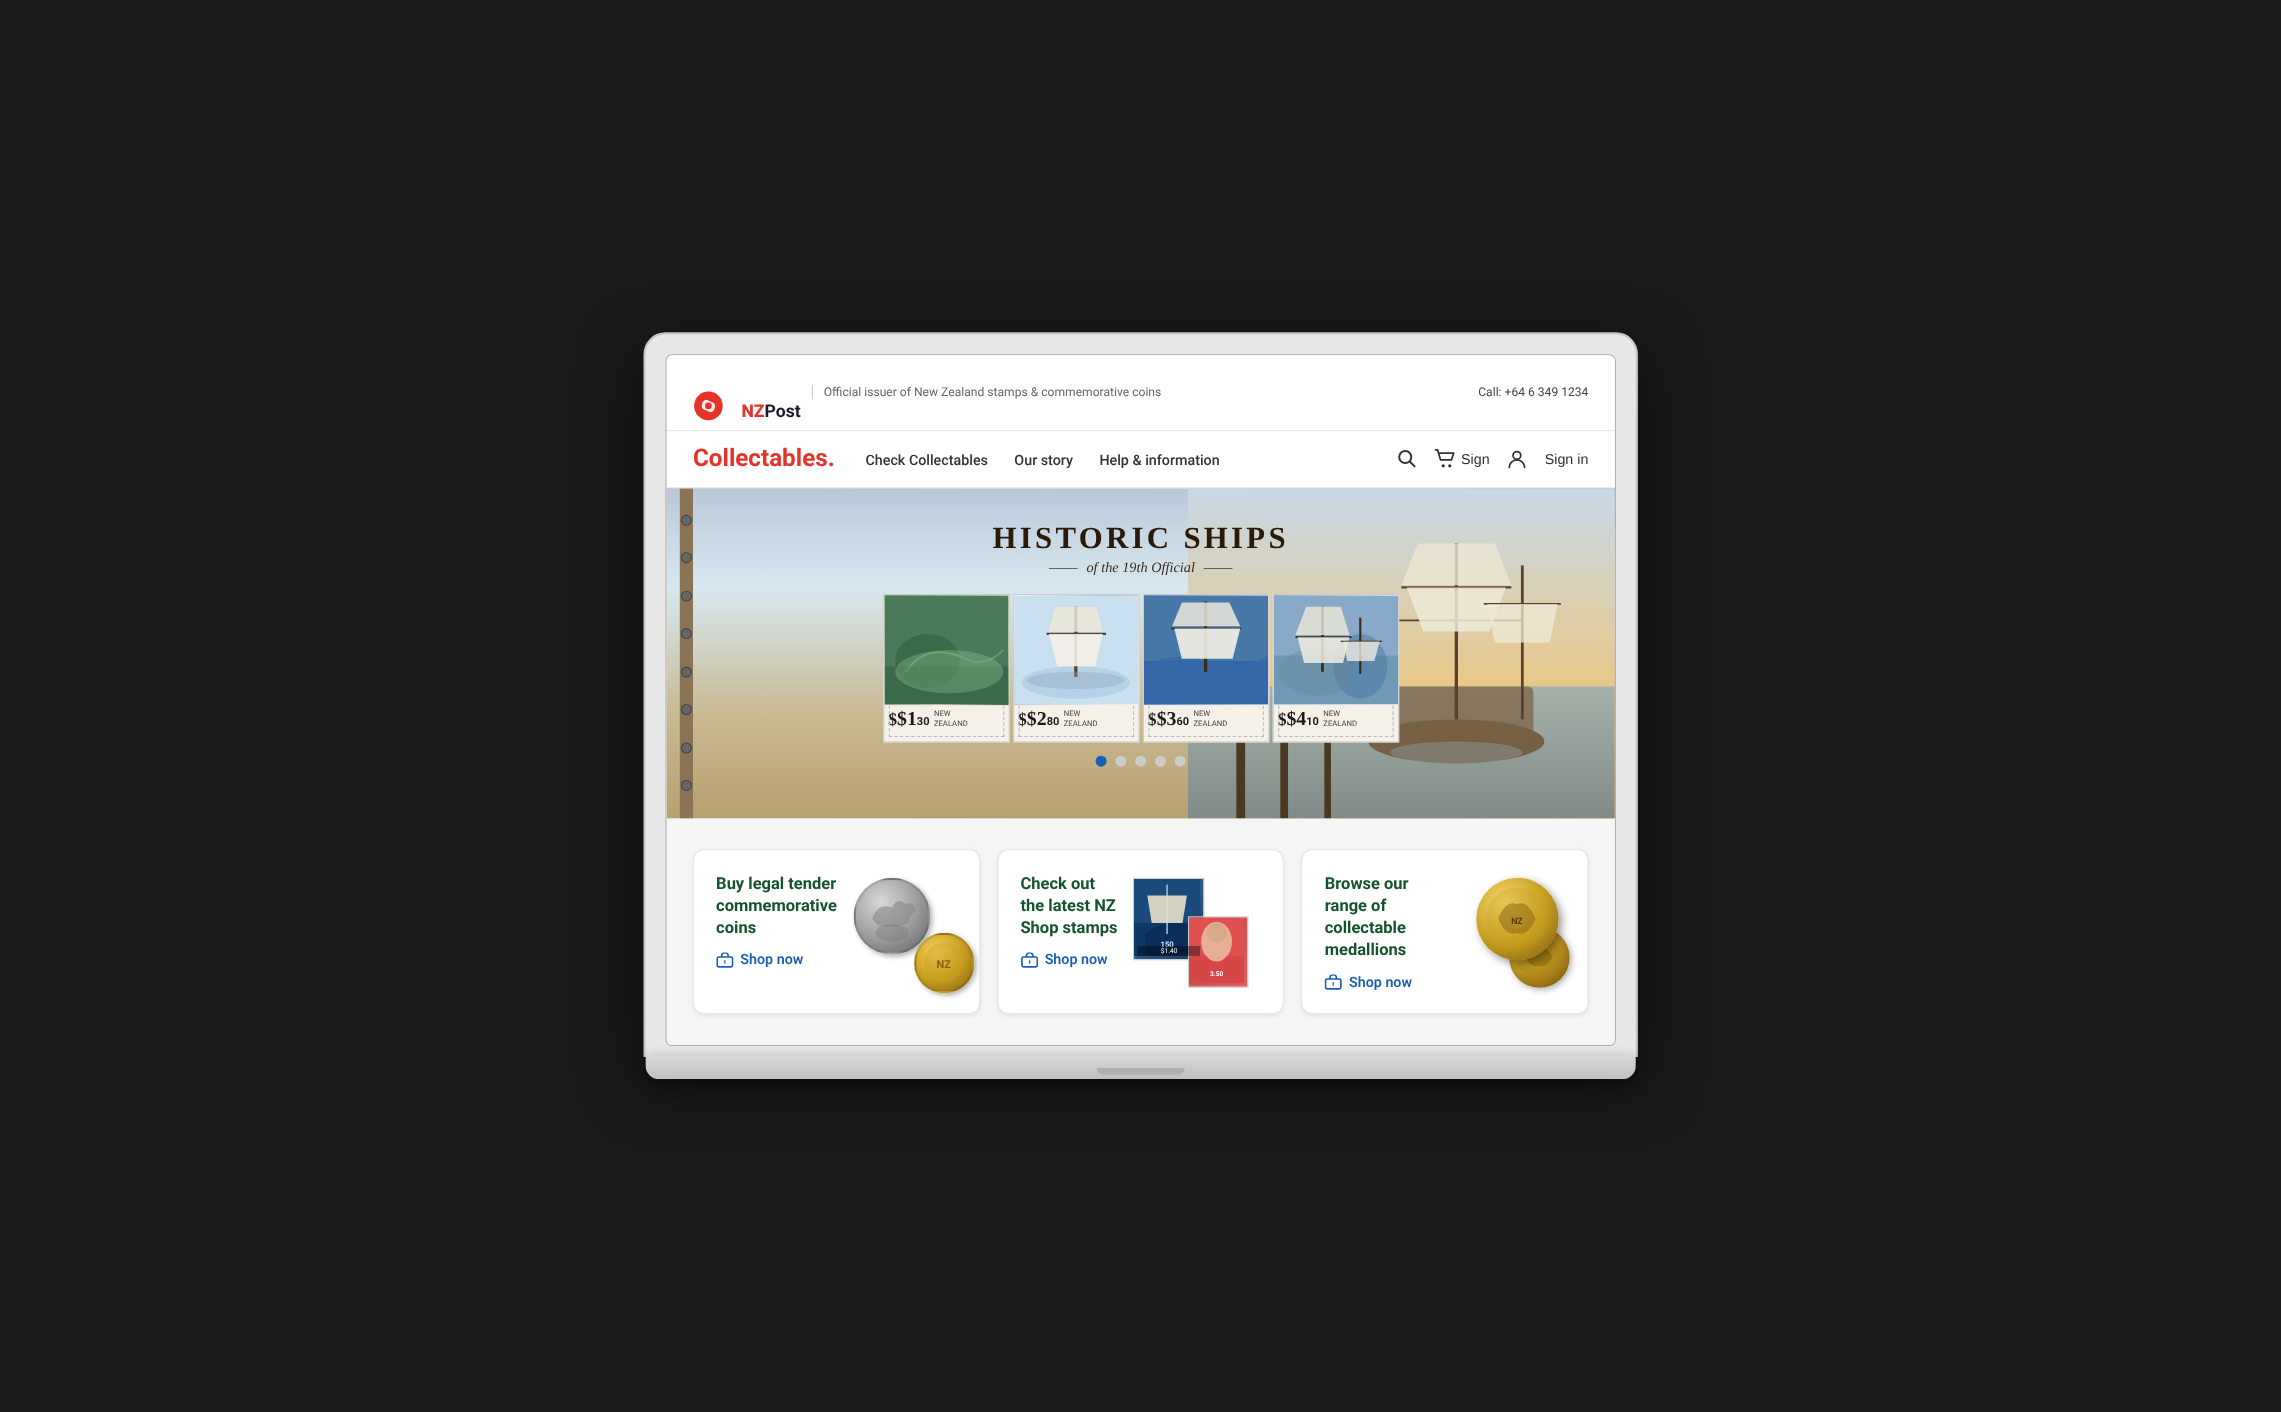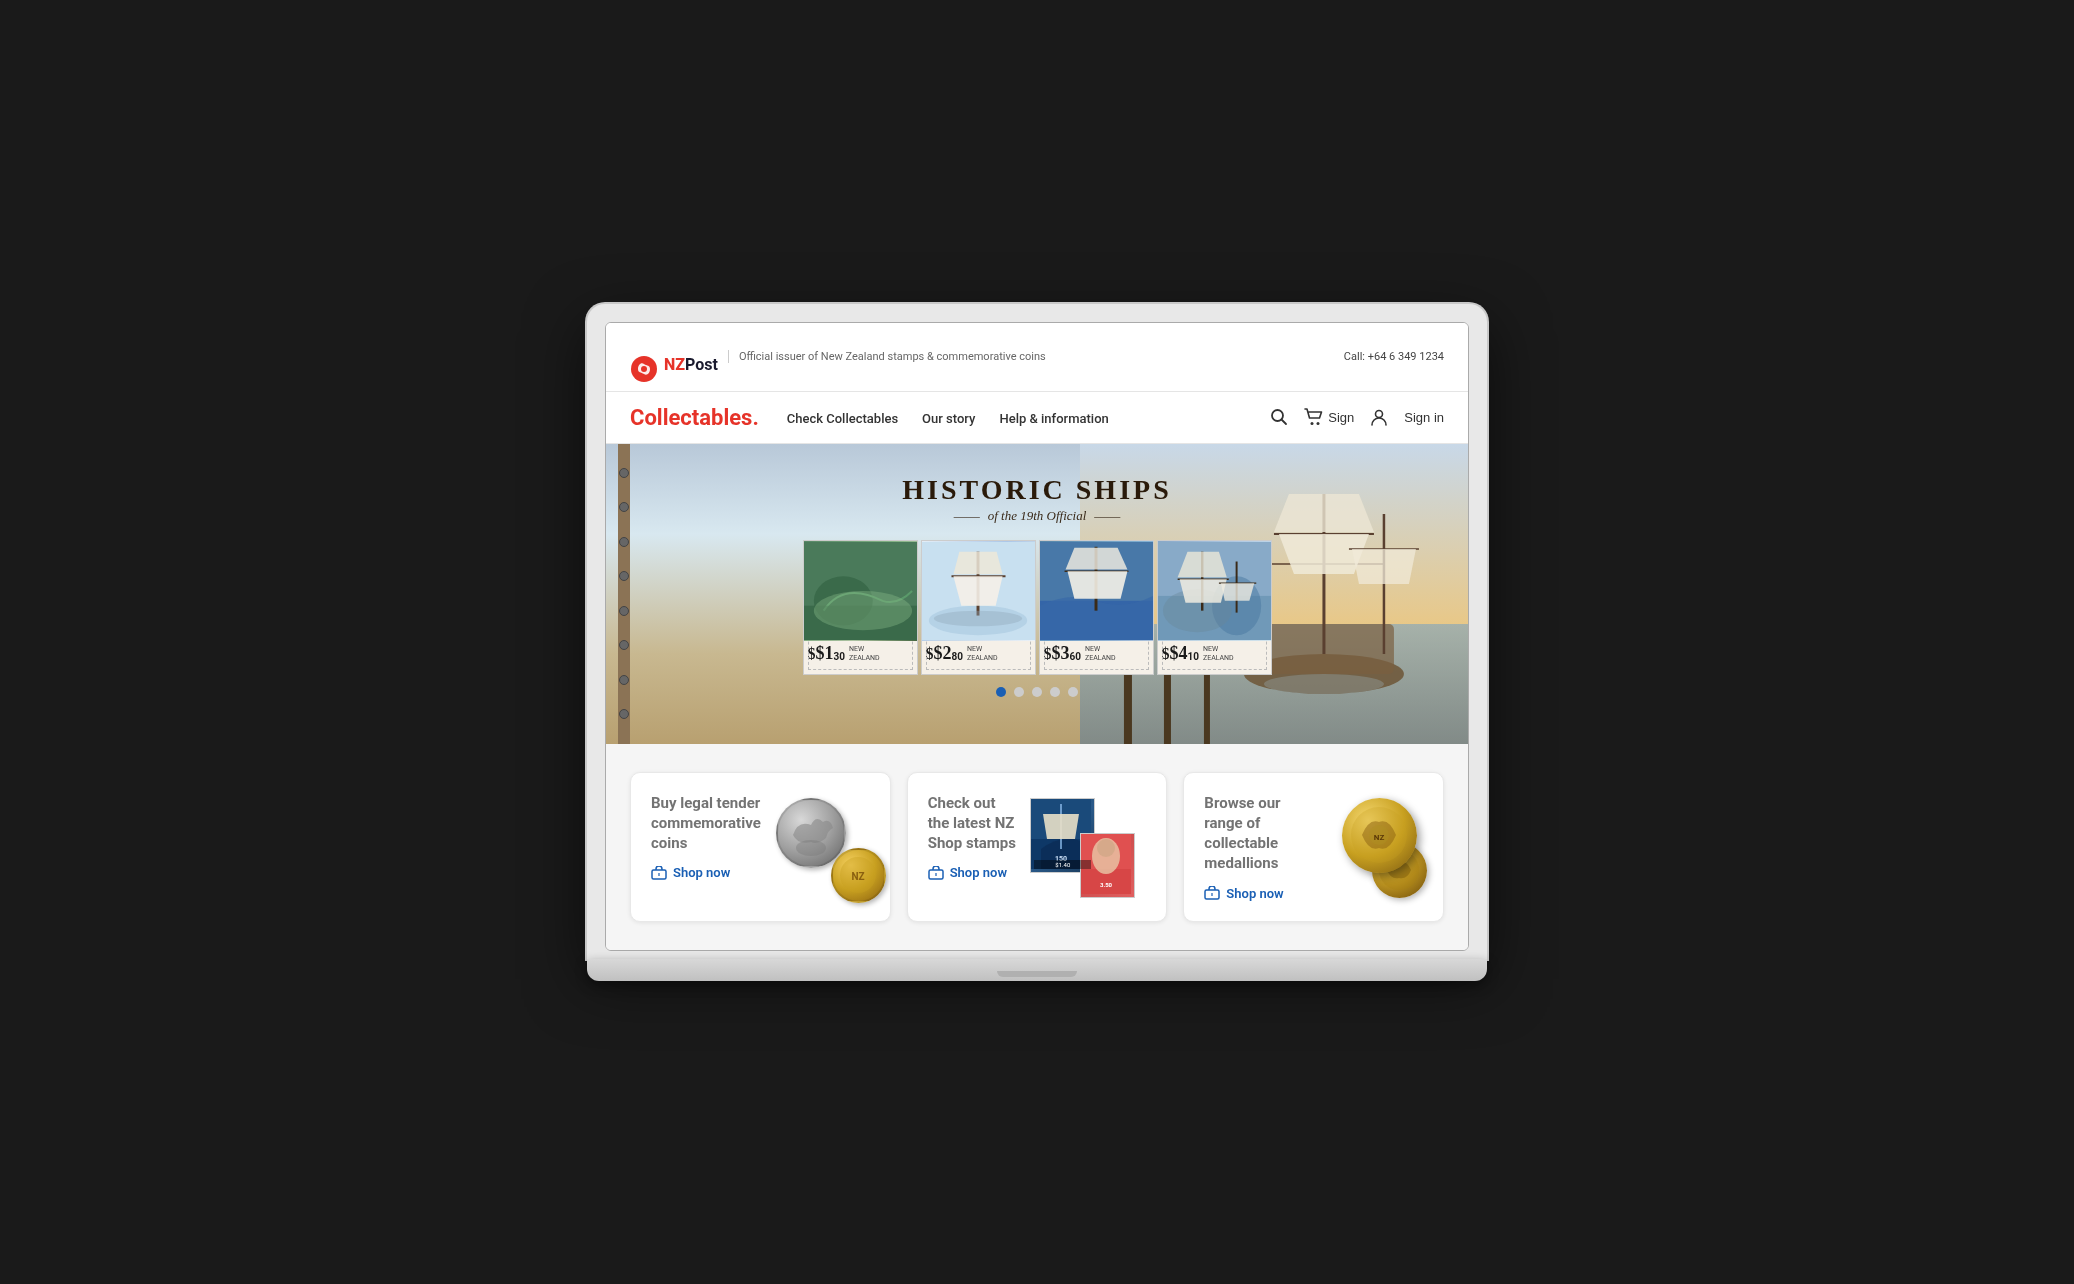--- a/index.html
+++ b/index.html
@@ -59,22 +59,22 @@
       align-items: center;
       justify-content: space-between;
     }
     .top-bar-left {
       display: flex;
       align-items: center;
       gap: 10px;
     }
     .nzpost-logo {
       display: flex;
-      align-items: flex-start;
-      gap: 6px;
+      align-items: flex-end;
+      gap: 16px;
       margin-top: 24px;
     }
     .nzpost-icon {
       width: 28px;
       height: 28px;
     }
     .top-bar-tagline {
       font-size: 11px;
       color: #666;
       border-left: 1px solid #ccc;
@@ -323,21 +323,21 @@
       justify-content: space-between;
       align-items: flex-start;
     }
     .card-text {
       flex: 1;
       padding-right: 10px;
     }
     .card-title {
       font-size: 15px;
       font-weight: 700;
-      color: #737373;
+      color: #14532d;
       line-height: 1.35;
       margin-bottom: 12px;
     }
     .card-shop-link {
       display: flex;
       align-items: center;
       gap: 6px;
       color: #1a5fb4;
       font-size: 13px;
       font-weight: 600;

